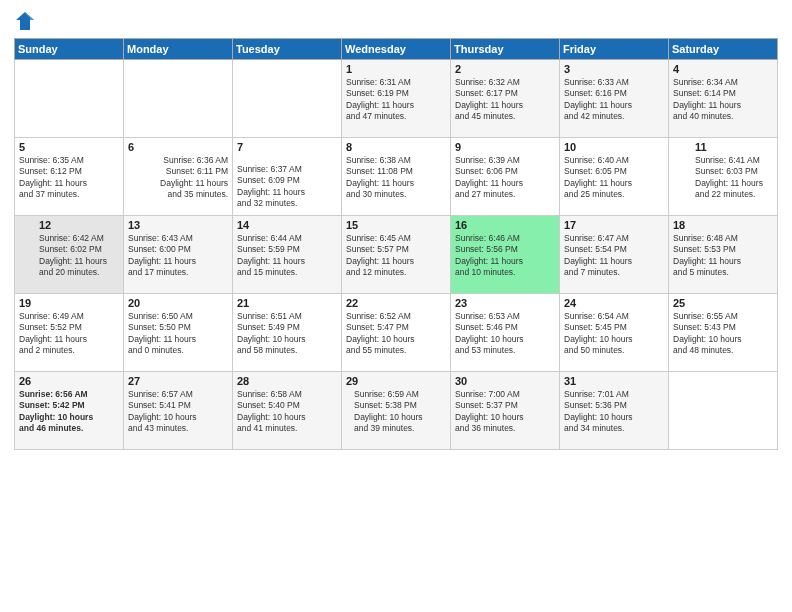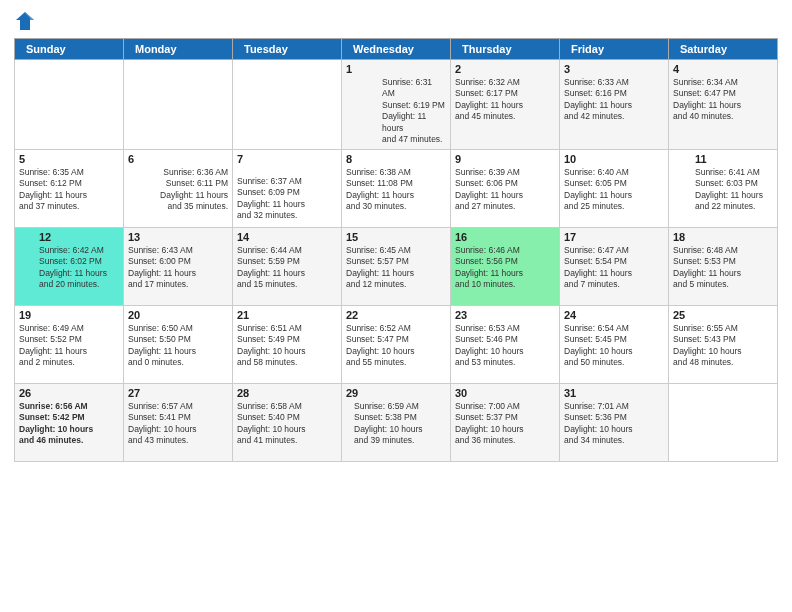--- a/index.html
+++ b/index.html
@@ -58,21 +58,21 @@
     .calendar {
       width: 100%;
       border-collapse: collapse;
       table-layout: fixed;
     }
     .calendar th {
       background: #1a6cb5;
       color: #fff;
       font-size: 11px;
       font-weight: bold;
-      padding: 4px 11px;
+      padding: 4px 3px;
       text-align: left;
       border: 1px solid #aaa;
     }
     .calendar td {
       border: 1px solid #ccc;
       vertical-align: top;
       padding: 3px 4px;
       font-size: 9px;
       color: #333;
       height: 78px;
@@ -133,21 +133,21 @@
           <th>Saturday</th>
         </tr>
     </thead>
     <tbody id="calendar-body">
     <tr>
           <td class="empty-cell"></td>
           <td class="empty-cell"></td>
           <td class="empty-cell"></td>
           <td style="background: rgb(245, 245, 245);">
             <span class="day-num">1</span>
-            <div class="cell-text" style="white-space: pre-line; margin-left: 36px;">Sunrise: 6:31 AM
+            <div class="cell-text" style="white-space: pre-line;">Sunrise: 6:31 AM
 Sunset: 6:19 PM
 Daylight: 11 hours
 and 47 minutes.</div>
           </td>
           <td style="background: rgb(245, 245, 245);">
             <span class="day-num">2</span>
             <div class="cell-text" style="white-space: pre-line;">Sunrise: 6:32 AM
 Sunset: 6:17 PM
 Daylight: 11 hours
 and 45 minutes.</div>
@@ -155,21 +155,21 @@
           <td style="background: rgb(245, 245, 245);">
             <span class="day-num">3</span>
             <div class="cell-text" style="white-space: pre-line;">Sunrise: 6:33 AM
 Sunset: 6:16 PM
 Daylight: 11 hours
 and 42 minutes.</div>
           </td>
           <td style="background: rgb(245, 245, 245);">
             <span class="day-num">4</span>
             <div class="cell-text" style="white-space: pre-line;">Sunrise: 6:34 AM
-Sunset: 6:47 PM
+Sunset: 6:14 PM
 Daylight: 11 hours
 and 40 minutes.</div>
           </td>
         </tr>
         <tr>
           <td style="background: rgb(255, 255, 255);">
             <span class="day-num">5</span>
             <div class="cell-text" style="white-space: pre-line;">Sunrise: 6:35 AM
 Sunset: 6:12 PM
 Daylight: 11 hours
@@ -212,21 +212,21 @@
           </td>
           <td style="background: rgb(255, 255, 255); padding-left: 26px;">
             <span class="day-num">11</span>
             <div class="cell-text" style="white-space: pre-line;">Sunrise: 6:41 AM
 Sunset: 6:03 PM
 Daylight: 11 hours
 and 22 minutes.</div>
           </td>
         </tr>
         <tr>
-          <td style="background: #5eead4; padding-left: 24px;">
+          <td style="background: #e5e5e5; padding-left: 24px;">
             <span class="day-num">12</span>
             <div class="cell-text" style="white-space: pre-line;">Sunrise: 6:42 AM
 Sunset: 6:02 PM
 Daylight: 11 hours
 and 20 minutes.</div>
           </td>
           <td style="background: rgb(245, 245, 245);">
             <span class="day-num">13</span>
             <div class="cell-text" style="white-space: pre-line;">Sunrise: 6:43 AM
 Sunset: 6:00 PM

